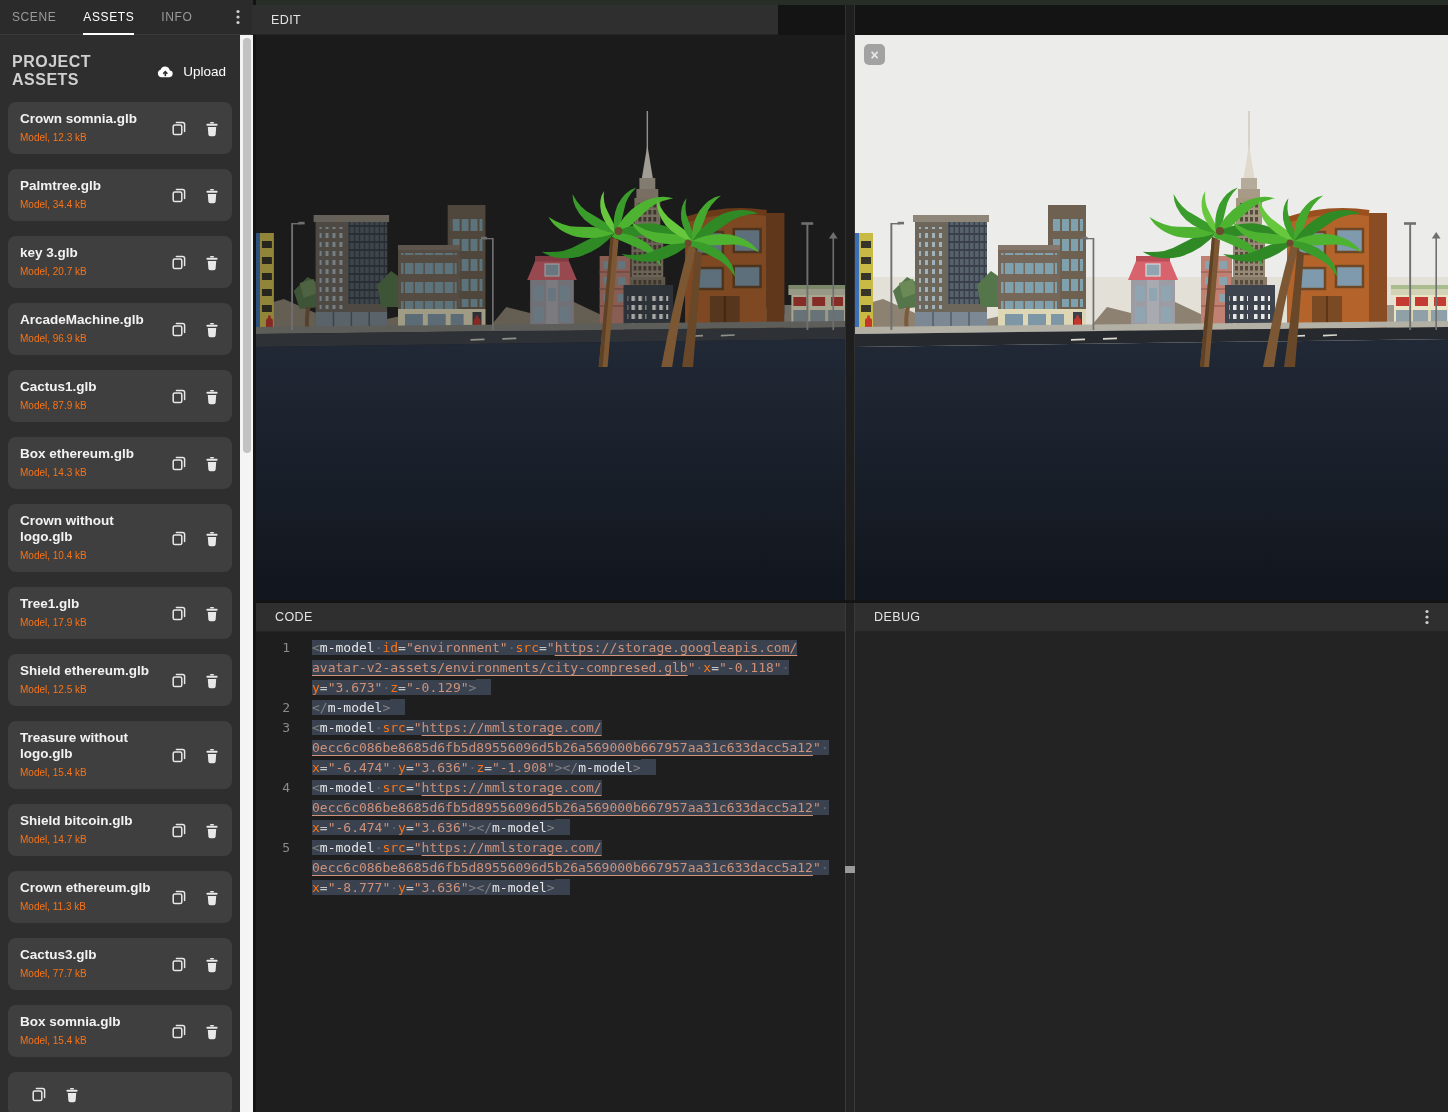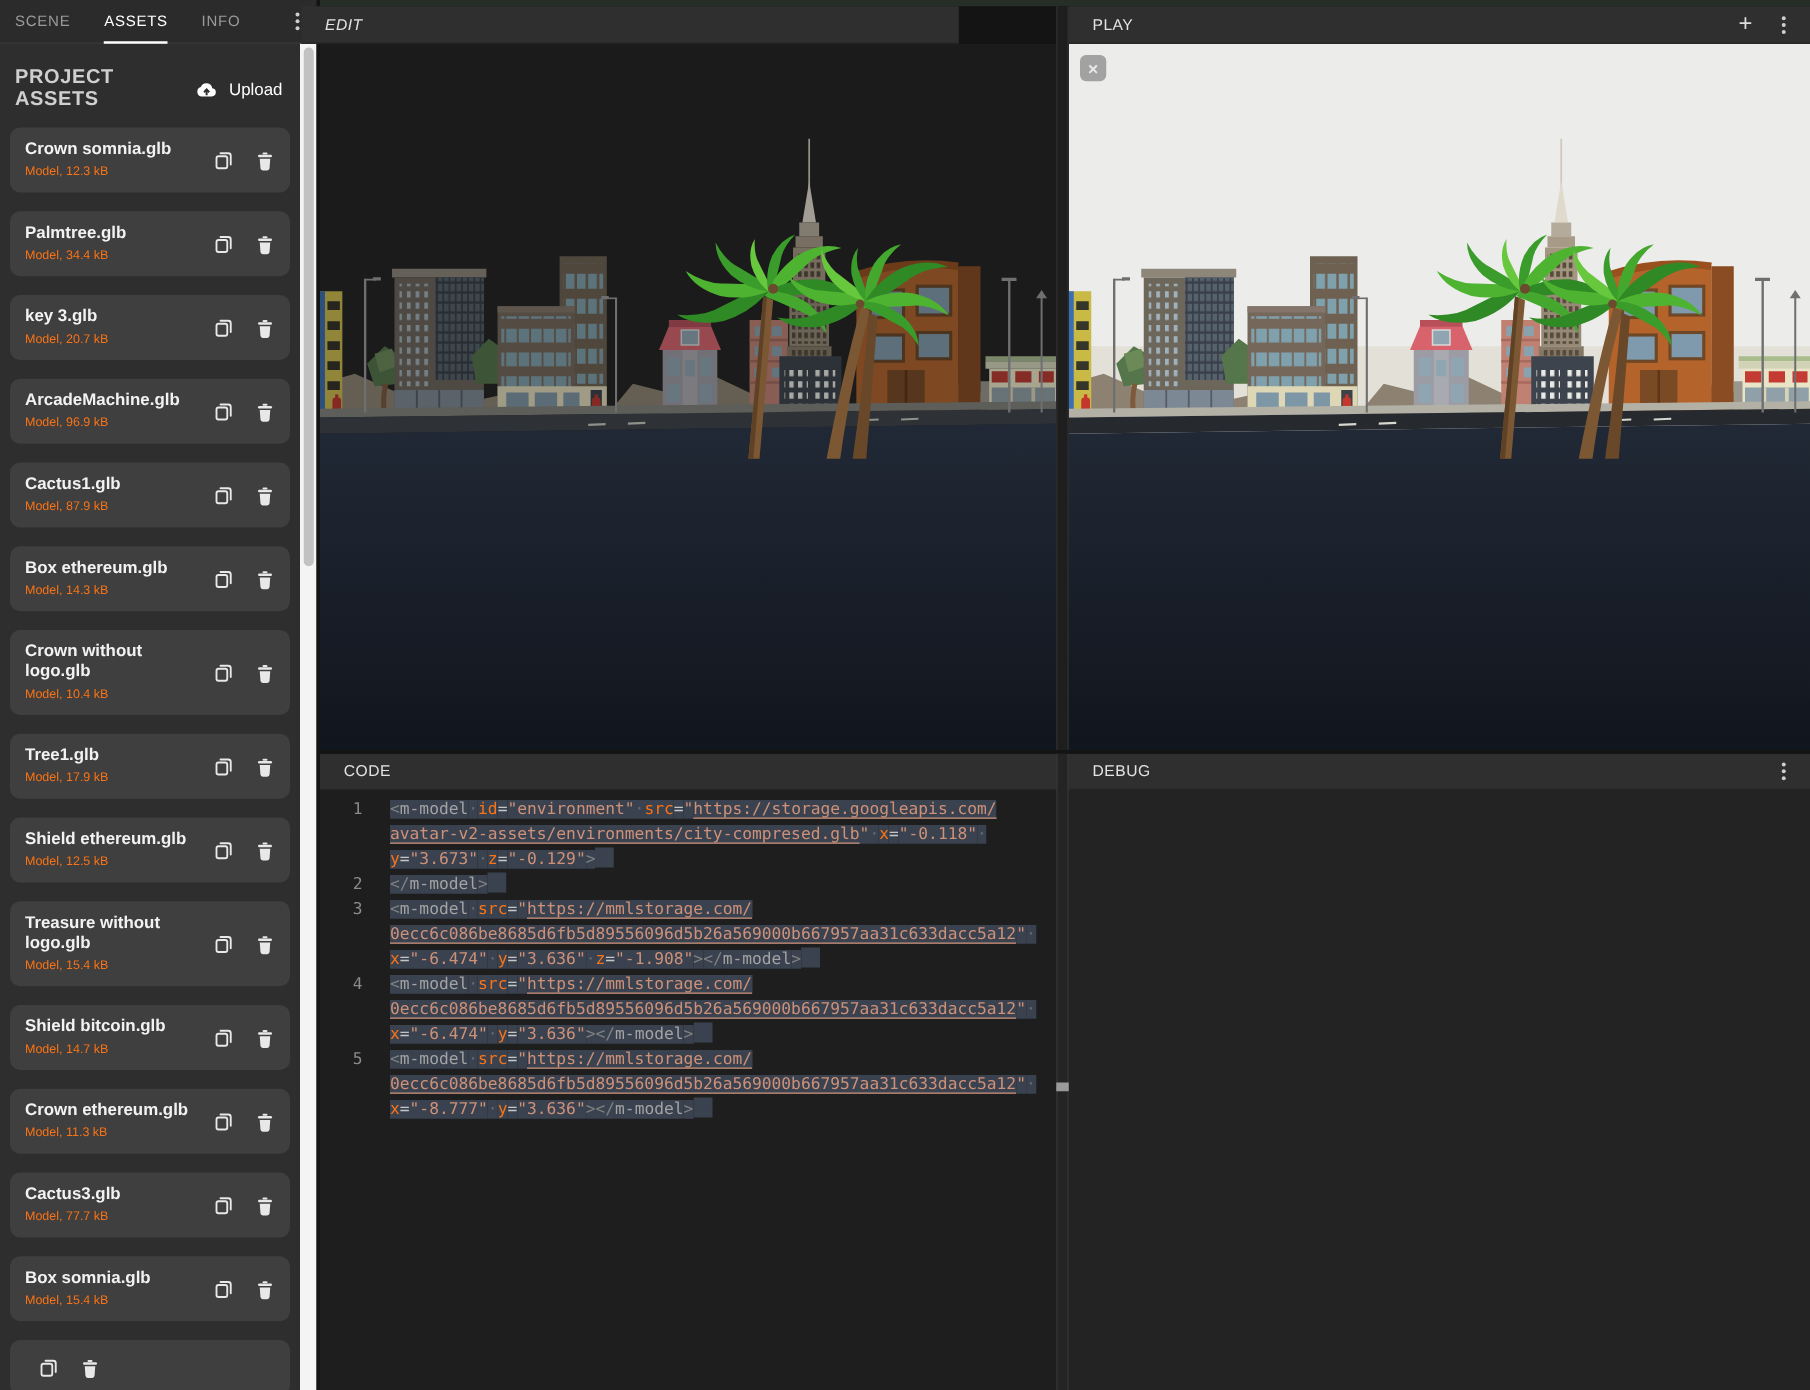--- a/index.html
+++ b/index.html
@@ -32,21 +32,21 @@
   .icon-btn { background:none; border:none; width:28px; height:26px; display:flex; align-items:center;
               justify-content:center; cursor:pointer; margin-left:5px; flex:none; }
   .scroll-track { position:absolute; top:35px; right:0; width:13px; bottom:0; background:#f4f4f4; }
   .scroll-thumb { position:absolute; top:3px; left:2.5px; width:8px; height:415px; border-radius:4px; background:#c2c2c2; }
 
   
   .topstrip { position:absolute; left:256px; top:0; right:0; height:5px; background:#272d27; }
   .panel-header { position:absolute; height:30px; background:#2f2f2f; display:flex; align-items:center;
                   padding:0 14px 0 19px; color:#e3e3e3; font-size:12.5px; letter-spacing:.4px;
                   border-bottom:1px solid #252525; }
-  .ph-edit  { left:241px; top:5px; width:526px;font-style:italic; }
+  .ph-edit  { left:252px; top:5px; width:526px; }
   .ph-play  { left:855px; top:5px; width:593px; }
   .ph-code  { left:256px; top:603px; width:589px; height:29px; }
   .ph-debug { left:855px; top:603px; width:593px; height:29px; }
   .ph-icons { margin-left:auto; display:flex; align-items:center; gap:16px; }
   .plus-btn { color:#dcdcdc; font-size:19px; font-weight:400; background:none; border:none; cursor:pointer;
               line-height:1; padding:0 2px; font-family:inherit; }
 
   .viewport { position:absolute; top:35px; height:565px; overflow:hidden; }
   .vp-edit { left:256px; width:589px; }
   .vp-play { left:855px; width:593px; }
@@ -78,21 +78,21 @@
 
   
   .code-content { position:absolute; left:256px; top:632px; width:589px; height:480px; background:#1e1e1e;
                   overflow:hidden; padding-top:6px; }
   .code-row { display:flex; align-items:flex-start; font-family:"DejaVu Sans Mono", monospace;
               font-size:13px; line-height:20px; }
   .code-num { width:22px; text-align:right; color:#8b8b8b; margin-left:12px; flex:none; }
   .code-text { margin-left:22px; width:calc(66ch + 3px); word-break:normal; overflow-wrap:anywhere; }
   .code-text span { background:#3a4250; }
   .code-text::after { content:""; display:inline-block; width:15px; height:16px; background:#3a4250; vertical-align:-3px; }
-  .tk-p { color:#808080; } .tk-t { color:#a3a3a3; } .tk-a { color:#f97316;margin-top:44px; }
+  .tk-p { color:#808080; } .tk-t { color:#e5e5e5; } .tk-a { color:#f97316;margin-top:44px; }
   .tk-o { color:#c5c5c5; } .tk-s { color:#ce9178; }
   .tk-u { color:#ce9178; text-decoration:underline; text-underline-offset:3px; }
   .tk-w { color:#646a73; }
 
   .debug-content { position:absolute; left:855px; top:632px; width:593px; height:480px; background:#232323; }
 </style>
 </head>
 <body>
 
 <div id="app">
@@ -424,33 +424,20 @@
     </div>
     <div class="scroll-track">
       <div class="scroll-thumb"></div>
     </div>
   </div>
 
   <div class="topstrip"></div>
 
   <div class="panel-header ph-edit">
     <span>EDIT</span>
-  </div>
-  <div class="panel-header ph-play">
-    <span>PLAY</span>
-    <span class="ph-icons">
-      <button class="plus-btn">+</button>
-      <span class="kebab">
-        <svg width="4" height="16" viewBox="0 0 4 16" fill="#cfcfcf">
-          <circle cx="2" cy="2.5" r="1.6"></circle>
-            <circle cx="2" cy="8" r="1.6"></circle>
-            <circle cx="2" cy="13.5" r="1.6"></circle>
-        </svg>
-      </span>
-    </span>
   </div>
   <div class="panel-header ph-code">
     <span>CODE</span>
   </div>
   <div class="panel-header ph-debug">
     <span>DEBUG</span>
     <span class="ph-icons">
       <span class="kebab">
         <svg width="4" height="16" viewBox="0 0 4 16" fill="#cfcfcf">
           <circle cx="2" cy="2.5" r="1.6"></circle>

